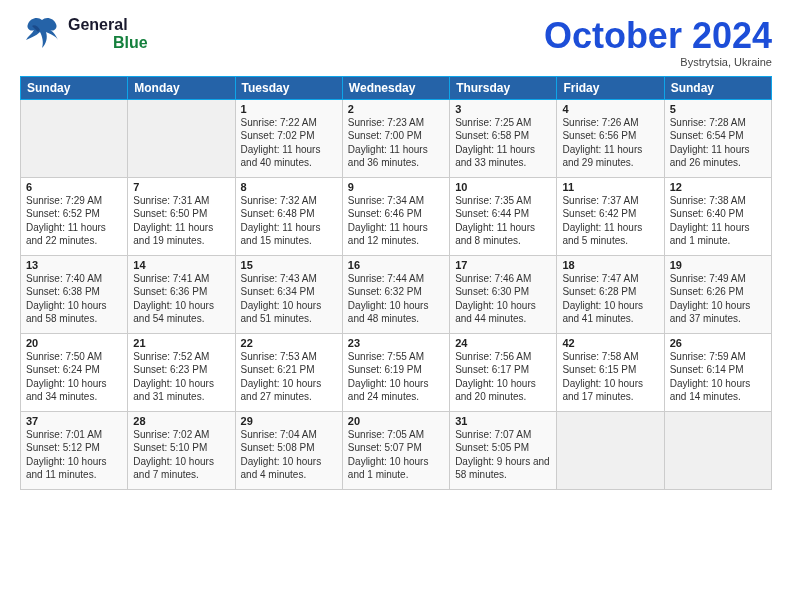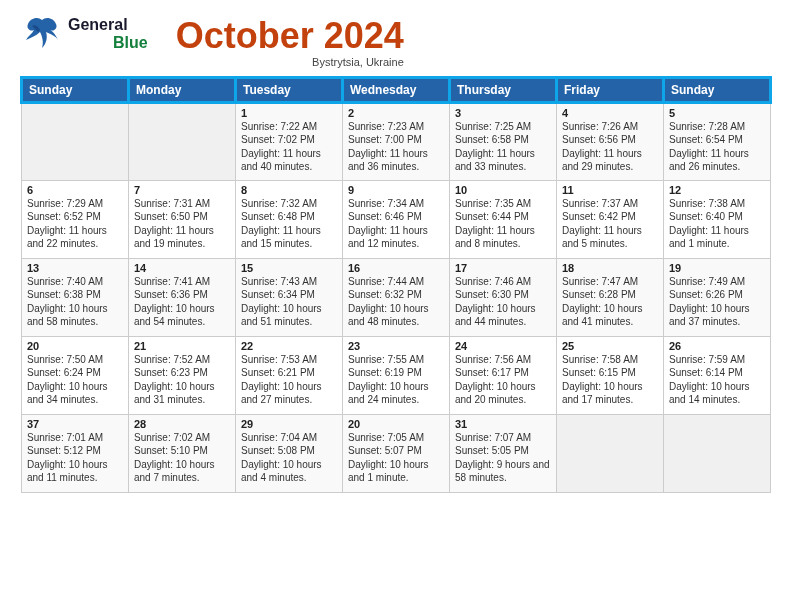--- a/index.html
+++ b/index.html
@@ -11,50 +11,50 @@
       overflow: hidden;
     }
     .page {
       width: 792px;
       height: 612px;
       padding: 16px 20px 10px 20px;
       background: #fff;
     }
     .header {
       display: flex;
+      justify-content: space-between;
       align-items: flex-start;
       margin-bottom: 8px;
-      gap: 28px;
     }
     .title-block {
       text-align: right;
     }
     .title-month {
       font-size: 36px;
       font-weight: bold;
-      color: #c2410c;
+      color: #1d4ed8;
       line-height: 1.1;
     }
     .title-location {
       font-size: 11px;
       color: #444;
     }
     .calendar {
       width: 100%;
       border-collapse: collapse;
       table-layout: fixed;
     }
     .calendar thead th {
       background: #2563a8;
       color: #fff;
       font-size: 12px;
       font-weight: bold;
       padding: 4px 6px;
       text-align: left;
-      border: 3px solid #0ea5e9;
+      border: 1px solid #0ea5e9;
     }
     .calendar tbody td {
       border: 1px solid #ccc;
       vertical-align: top;
       padding: 3px 5px;
       font-size: 9.5px;
       color: #222;
       height: 78px;
       background: #fff;
     }
@@ -165,21 +165,21 @@
           <td><span class="day-num">17</span><span class="cell-text">Sunrise: 7:46 AM<br>Sunset: 6:30 PM<br>Daylight: 10 hours and 44 minutes.</span></td>
           <td><span class="day-num">18</span><span class="cell-text">Sunrise: 7:47 AM<br>Sunset: 6:28 PM<br>Daylight: 10 hours and 41 minutes.</span></td>
           <td><span class="day-num">19</span><span class="cell-text">Sunrise: 7:49 AM<br>Sunset: 6:26 PM<br>Daylight: 10 hours and 37 minutes.</span></td>
         </tr>
         <tr>
           <td><span class="day-num">20</span><span class="cell-text">Sunrise: 7:50 AM<br>Sunset: 6:24 PM<br>Daylight: 10 hours and 34 minutes.</span></td>
           <td><span class="day-num">21</span><span class="cell-text">Sunrise: 7:52 AM<br>Sunset: 6:23 PM<br>Daylight: 10 hours and 31 minutes.</span></td>
           <td><span class="day-num">22</span><span class="cell-text">Sunrise: 7:53 AM<br>Sunset: 6:21 PM<br>Daylight: 10 hours and 27 minutes.</span></td>
           <td><span class="day-num">23</span><span class="cell-text">Sunrise: 7:55 AM<br>Sunset: 6:19 PM<br>Daylight: 10 hours and 24 minutes.</span></td>
           <td><span class="day-num">24</span><span class="cell-text">Sunrise: 7:56 AM<br>Sunset: 6:17 PM<br>Daylight: 10 hours and 20 minutes.</span></td>
-          <td><span class="day-num">25</span><span class="cell-text">Sunrise: 7:58 AM<br>Sunset: 6:15 PM<br>Daylight: 10 hours and 17 minutes.</span></td>
+          <td><span class="day-num">42</span><span class="cell-text">Sunrise: 7:58 AM<br>Sunset: 6:15 PM<br>Daylight: 10 hours and 17 minutes.</span></td>
           <td><span class="day-num">26</span><span class="cell-text">Sunrise: 7:59 AM<br>Sunset: 6:14 PM<br>Daylight: 10 hours and 14 minutes.</span></td>
         </tr>
         <tr>
           <td><span class="day-num">37</span><span class="cell-text">Sunrise: 7:01 AM<br>Sunset: 5:12 PM<br>Daylight: 10 hours and 11 minutes.</span></td>
           <td><span class="day-num">28</span><span class="cell-text">Sunrise: 7:02 AM<br>Sunset: 5:10 PM<br>Daylight: 10 hours and 7 minutes.</span></td>
           <td><span class="day-num">29</span><span class="cell-text">Sunrise: 7:04 AM<br>Sunset: 5:08 PM<br>Daylight: 10 hours and 4 minutes.</span></td>
           <td><span class="day-num">20</span><span class="cell-text">Sunrise: 7:05 AM<br>Sunset: 5:07 PM<br>Daylight: 10 hours and 1 minute.</span></td>
           <td><span class="day-num">31</span><span class="cell-text">Sunrise: 7:07 AM<br>Sunset: 5:05 PM<br>Daylight: 9 hours and 58 minutes.</span></td>
           <td class="empty-cell"></td>
           <td class="empty-cell"></td>

